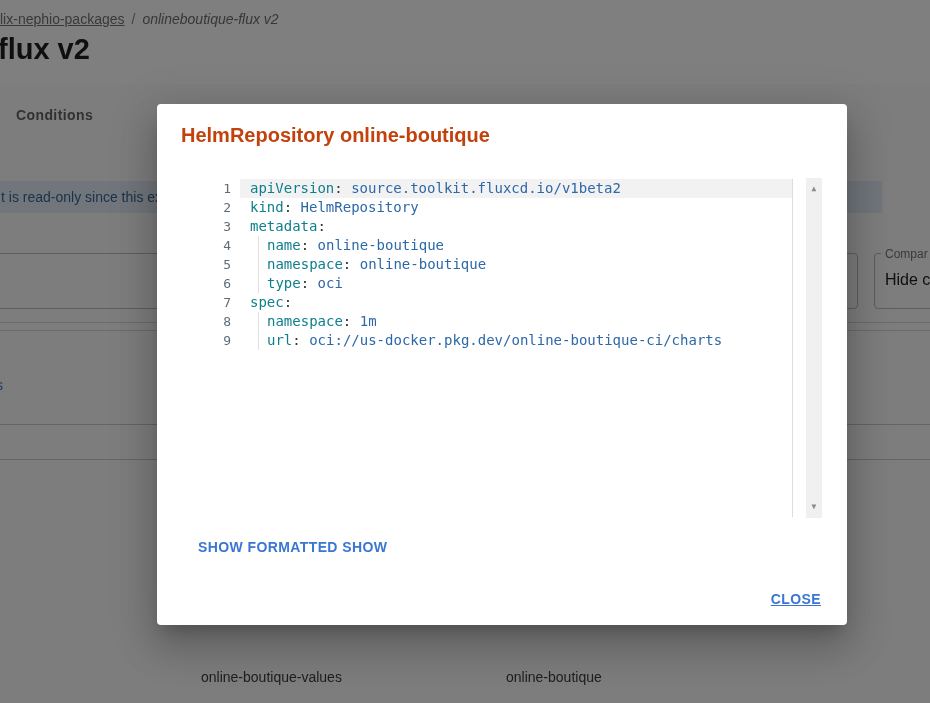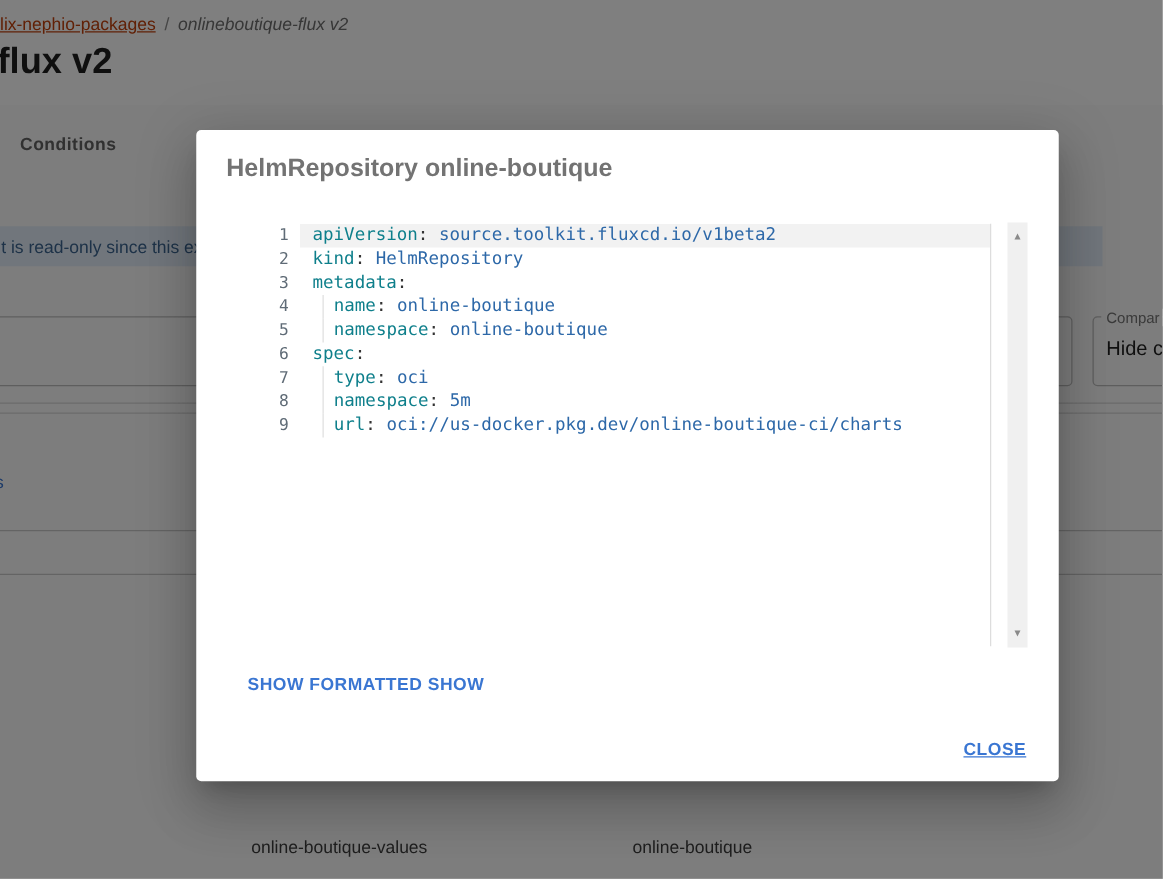--- a/index.html
+++ b/index.html
@@ -5,21 +5,21 @@
   * { margin:0; padding:0; box-sizing:border-box; }
   html,body { background:#555; }
   #screen {
     position:relative; width:930px; height:703px; overflow:hidden;
     background:#fafafa; font-family:"Liberation Sans", sans-serif;
   }
 
   
   .bg-header { position:absolute; left:0; top:0; width:930px; height:84px; background:#ffffff; }
   .breadcrumb { position:absolute; left:0; top:11px; font-size:14px; color:#4a4a4a; white-space:nowrap; }
-  .breadcrumb .crumb-link { text-decoration:underline; color:#c2410c; cursor:pointer; }
+  .breadcrumb .crumb-link { text-decoration:underline; color:#737373; cursor:pointer; }
   .breadcrumb .crumb-sep { color:#8a8a8a; margin:0 7px; }
   .breadcrumb .crumb-current { font-style:italic; color:#6e6e6e; }
   .page-title { position:absolute; left:-2px; top:33px; font-size:29px; font-weight:bold; color:#1f1f1f; white-space:nowrap; }
 
   .tab-label { position:absolute; left:16px; top:107px; font-size:14px; font-weight:bold; color:#636363; letter-spacing:.4px; }
 
   .info-banner { position:absolute; left:0; top:181px; width:882px; height:32px; background:#e2edf9; overflow:hidden; }
   .info-banner span { position:absolute; left:1px; top:8px; font-size:14px; color:#3c6590; white-space:nowrap; }
 
   .field-outline { position:absolute; border:1px solid #bdbdbd; border-radius:4px; background:transparent; }
@@ -39,21 +39,21 @@
 
   
   .backdrop { position:absolute; left:0; top:0; width:930px; height:703px; background:rgba(0,0,0,0.5); }
 
   
   .dialog {
     position:absolute; left:157px; top:104px; width:690px; height:521px;
     background:#ffffff; border-radius:4px;
     box-shadow:0 11px 15px -7px rgba(0,0,0,.2), 0 24px 38px 3px rgba(0,0,0,.14), 0 9px 46px 8px rgba(0,0,0,.12);
   }
-  .dialog-title { position:absolute; left:24px; top:20px; font-size:20px; font-weight:bold; color:#737373; white-space:nowrap; }
+  .dialog-title { position:absolute; left:24px; top:20px; font-size:20px; font-weight:bold; color:#c2410c; white-space:nowrap; }
 
   
   .editor {
     position:absolute; left:50px; top:74px; width:615px; height:340px;
     font-family:"DejaVu Sans Mono", monospace; font-size:14px; line-height:19px;
     background:#fff;
   }
   .cm-gutter { position:absolute; left:0; top:1px; width:33px; text-align:right; }
   .cm-num { height:19px; padding-right:9px; color:#5f6b76; font-size:13px; }
   .cm-codearea {
@@ -134,23 +134,23 @@
           <div class="cm-num">7</div>
           <div class="cm-num">8</div>
           <div class="cm-num">9</div>
         </div>
       <div class="cm-codearea">
           <div class="cm-line active"><span class="tok-key">apiVersion</span><span class="tok-punc">:</span><span class="tok-val"> source.toolkit.fluxcd.io/v1beta2</span></div>
           <div class="cm-line"><span class="tok-key">kind</span><span class="tok-punc">:</span><span class="tok-val"> HelmRepository</span></div>
           <div class="cm-line"><span class="tok-key">metadata</span><span class="tok-punc">:</span></div>
           <div class="cm-line ind"><span class="tok-key">name</span><span class="tok-punc">:</span><span class="tok-val"> online-boutique</span></div>
           <div class="cm-line ind"><span class="tok-key">namespace</span><span class="tok-punc">:</span><span class="tok-val"> online-boutique</span></div>
+          <div class="cm-line ind"><span class="tok-key">type</span><span class="tok-punc">:</span><span class="tok-val"> oci</span></div>
           <div class="cm-line"><span class="tok-key">spec</span><span class="tok-punc">:</span></div>
-          <div class="cm-line ind"><span class="tok-key">type</span><span class="tok-punc">:</span><span class="tok-val"> oci</span></div>
-          <div class="cm-line ind"><span class="tok-key">namespace</span><span class="tok-punc">:</span><span class="tok-val"> 5m</span></div>
+          <div class="cm-line ind"><span class="tok-key">namespace</span><span class="tok-punc">:</span><span class="tok-val"> 1m</span></div>
           <div class="cm-line ind"><span class="tok-key">url</span><span class="tok-punc">:</span><span class="tok-val"> oci://us-docker.pkg.dev/online-boutique-ci/charts</span></div>
         </div>
       <div class="cm-scrollbar">
         <div class="sb-arrow sb-up">▲</div>
         <div class="sb-arrow sb-down">▼</div>
       </div>
     </div>
 
     <button class="action-btn btn-formatted">SHOW FORMATTED SHOW</button>
     <button class="action-btn btn-close">CLOSE</button>

